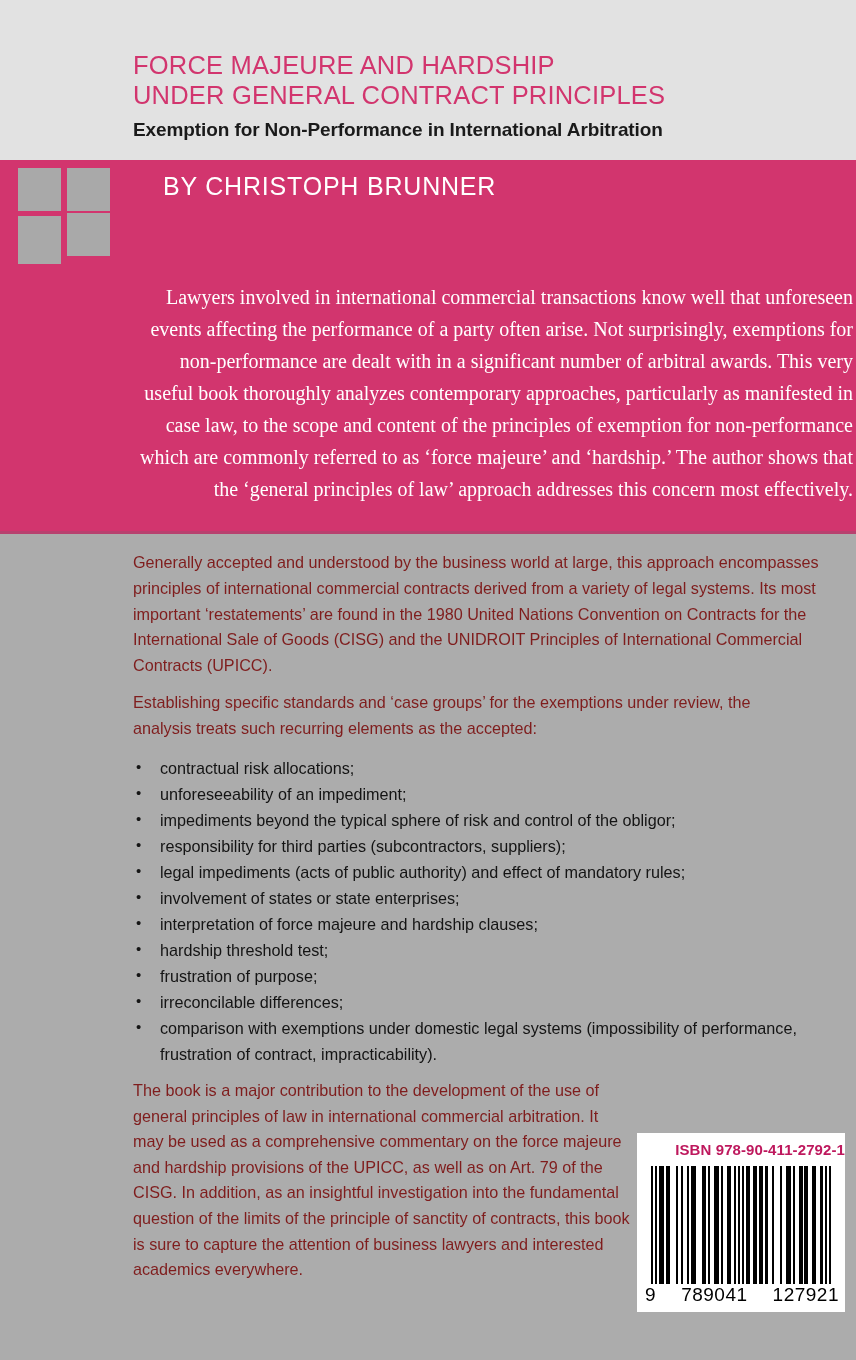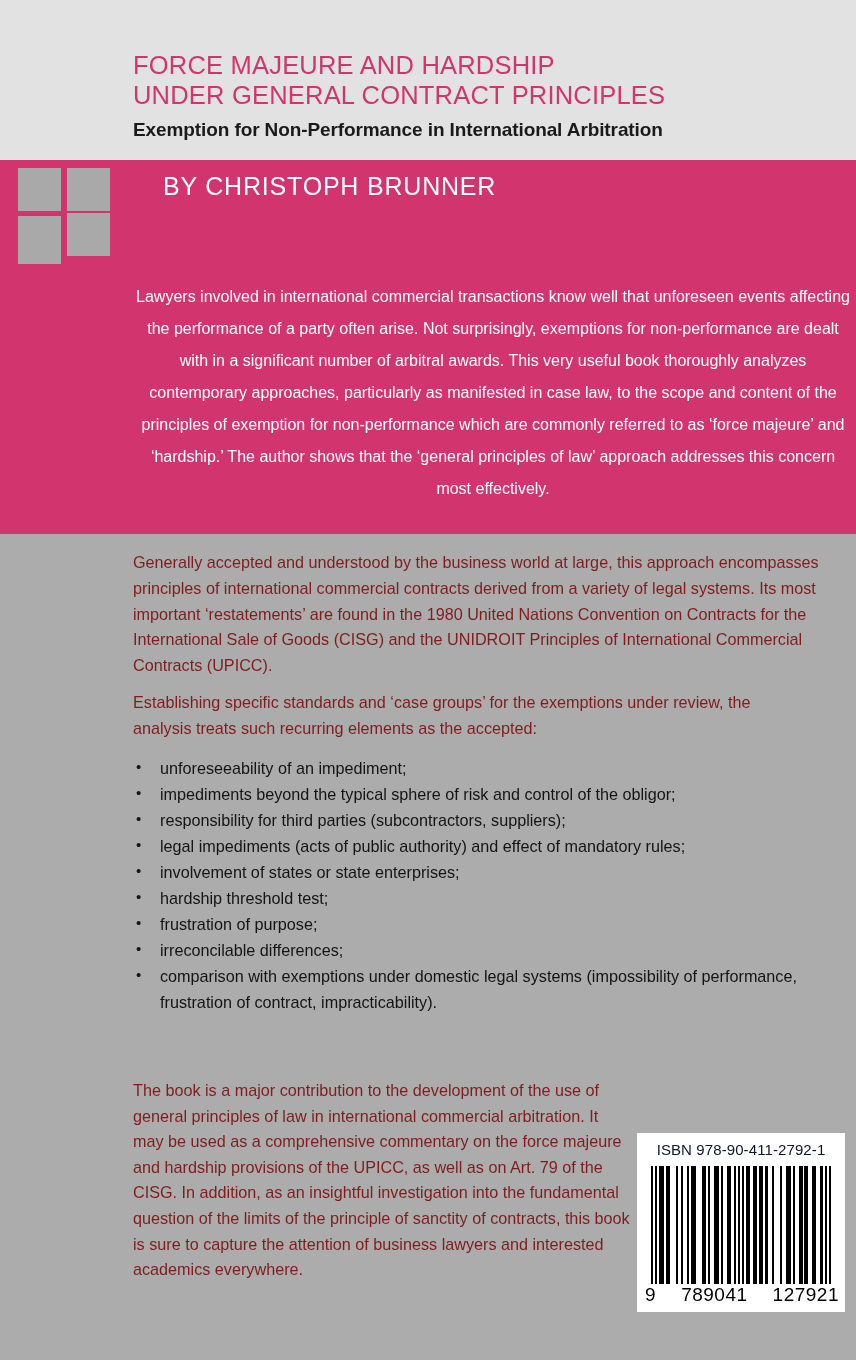--- a/index.html
+++ b/index.html
@@ -86,23 +86,24 @@
     font-weight: normal;
     white-space: nowrap;
     margin-left: 30px;
   }
   .blurb-pink {
     position: absolute;
     left: 133px;
     top: 281px;
     width: 720px;
     color: #ffffff;
-    font-size: 16px;
+    font-size: 20px;
     line-height: 32px;
-    text-align: center;
+    text-align: right;
+    font-family: Liberation Serif, serif;
   }
 
   
   .band-gray {
     position: absolute;
     left: 0; top: 534px;
     width: 856px;
     height: 826px;
     background: #acacac;
   }
@@ -165,24 +166,25 @@
     top: 1133px;
     width: 208px;
     height: 179px;
     background: #ffffff;
     box-sizing: border-box;
   }
   .isbn-text {
     position: absolute;
     left: 0; right: 0;
     top: 8px;
-    text-align: center;
-    color: #0f172a;
+    text-align: right;
+    color: #be185d;
     font-size: 15px;
     letter-spacing: 0.1px;
+    font-weight: bold;
   }
   .bars {
     position: absolute;
     left: 14px;
     top: 33px;
     width: 180px;
     height: 118px;
   }
   .bars span {
     position: absolute;
@@ -230,25 +232,27 @@
 
   <div class="blurb-pink">Lawyers involved in international commercial transactions know well that unforeseen events affecting the performance of a party often arise. Not surprisingly, exemptions for non-performance are dealt with in a significant number of arbitral awards. This very useful book thoroughly analyzes contemporary approaches, particularly as manifested in case law, to the scope and content of the principles of exemption for non-performance which are commonly referred to as ‘force majeure’ and ‘hardship.’ The author shows that the ‘general principles of law’ approach addresses this concern most effectively.</div>
 
   <div class="band-gray"></div>
 
   <div class="body-text p-intro">Generally accepted and understood by the business world at large, this approach encompasses principles of international commercial contracts derived from a variety of legal systems. Its most important ‘restatements’ are found in the 1980 United Nations Convention on Contracts for the International Sale of Goods (CISG) and the UNIDROIT Principles of International Commercial Contracts (UPICC).</div>
 
   <div class="body-text p-establish">Establishing specific standards and ‘case groups’ for the exemptions under review, the analysis treats such recurring elements as the accepted:</div>
 
   <ul class="bullets">
+    <li>contractual risk allocations;</li>
     <li>unforeseeability of an impediment;</li>
     <li>impediments beyond the typical sphere of risk and control of the obligor;</li>
     <li>responsibility for third parties (subcontractors, suppliers);</li>
     <li>legal impediments (acts of public authority) and effect of mandatory rules;</li>
     <li>involvement of states or state enterprises;</li>
+    <li>interpretation of force majeure and hardship clauses;</li>
     <li>hardship threshold test;</li>
     <li>frustration of purpose;</li>
     <li>irreconcilable differences;</li>
     <li>comparison with exemptions under domestic legal systems (impossibility of performance, frustration of contract, impracticability).</li>
   </ul>
 
   <div class="body-text p-final">The book is a major contribution to the development of the use of general principles of law in international commercial arbitration. It may be used as a comprehensive commentary on the force majeure and hardship provisions of the UPICC, as well as on Art. 79 of the CISG. In addition, as an insightful investigation into the fundamental question of the limits of the principle of sanctity of contracts, this book is sure to capture the attention of business lawyers and interested academics everywhere.</div>
 
   <div class="publisher">KLUWER LAW INTERNATIONAL IALL 18</div>
 

